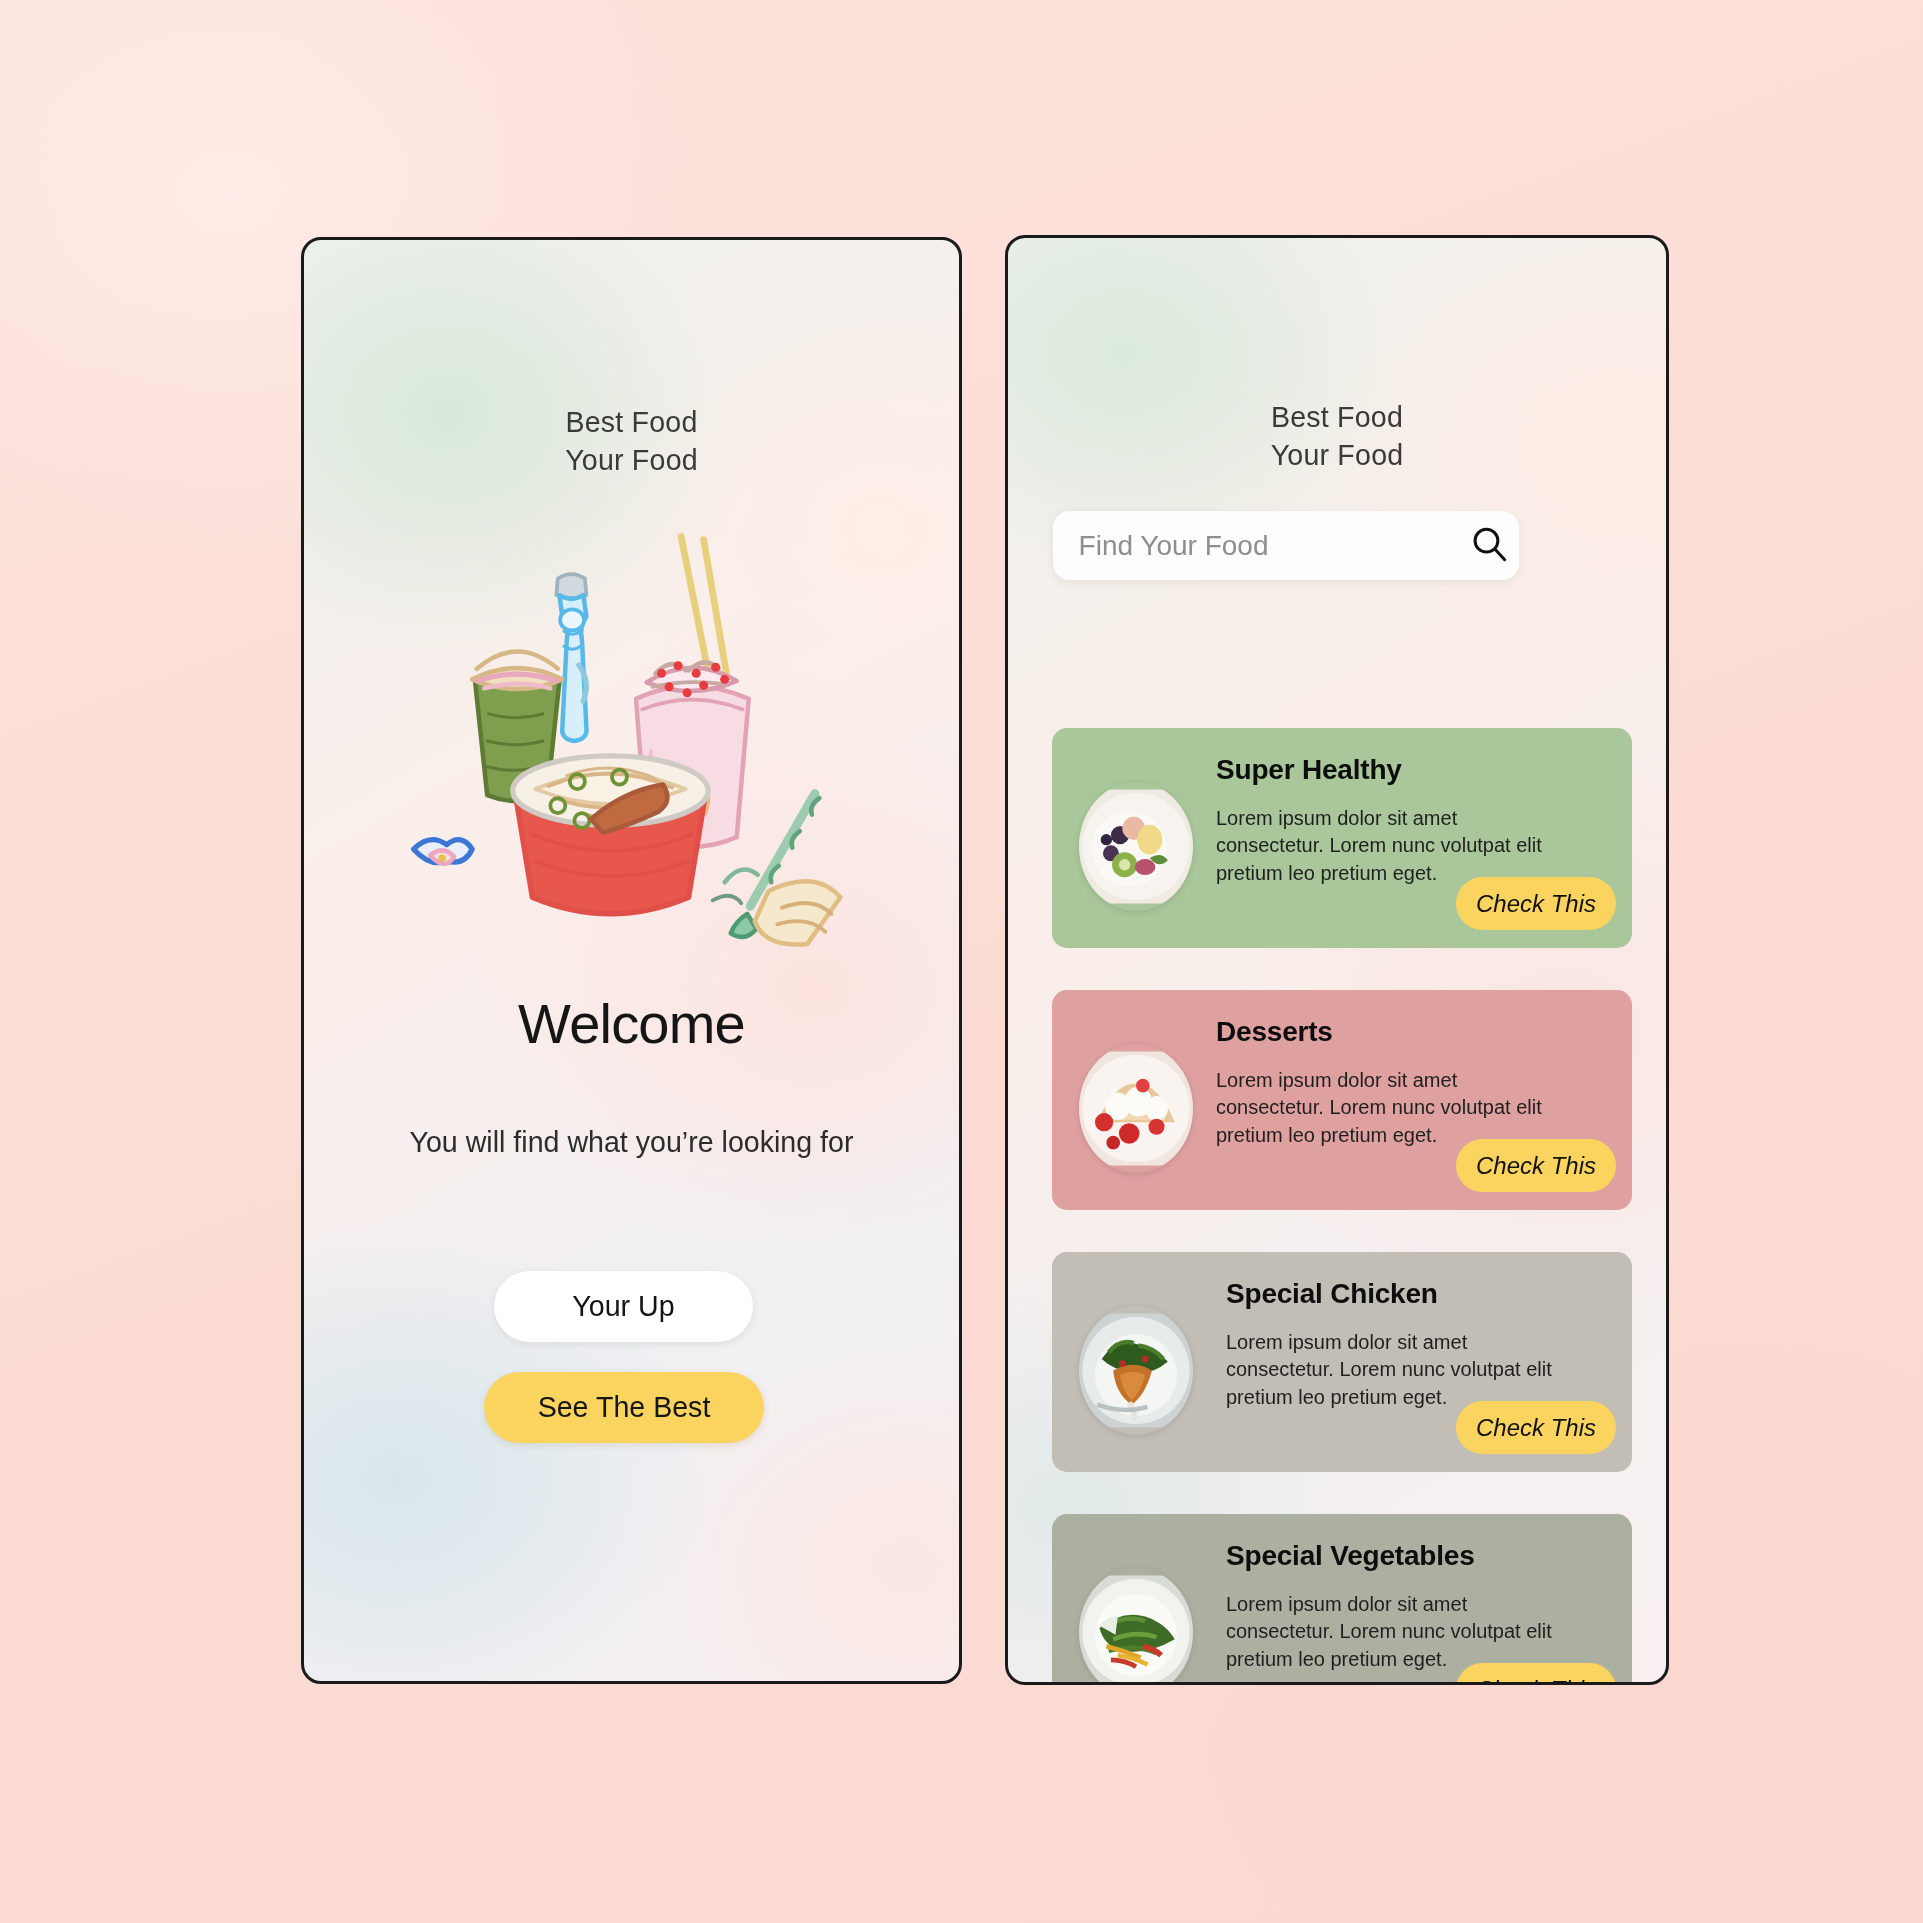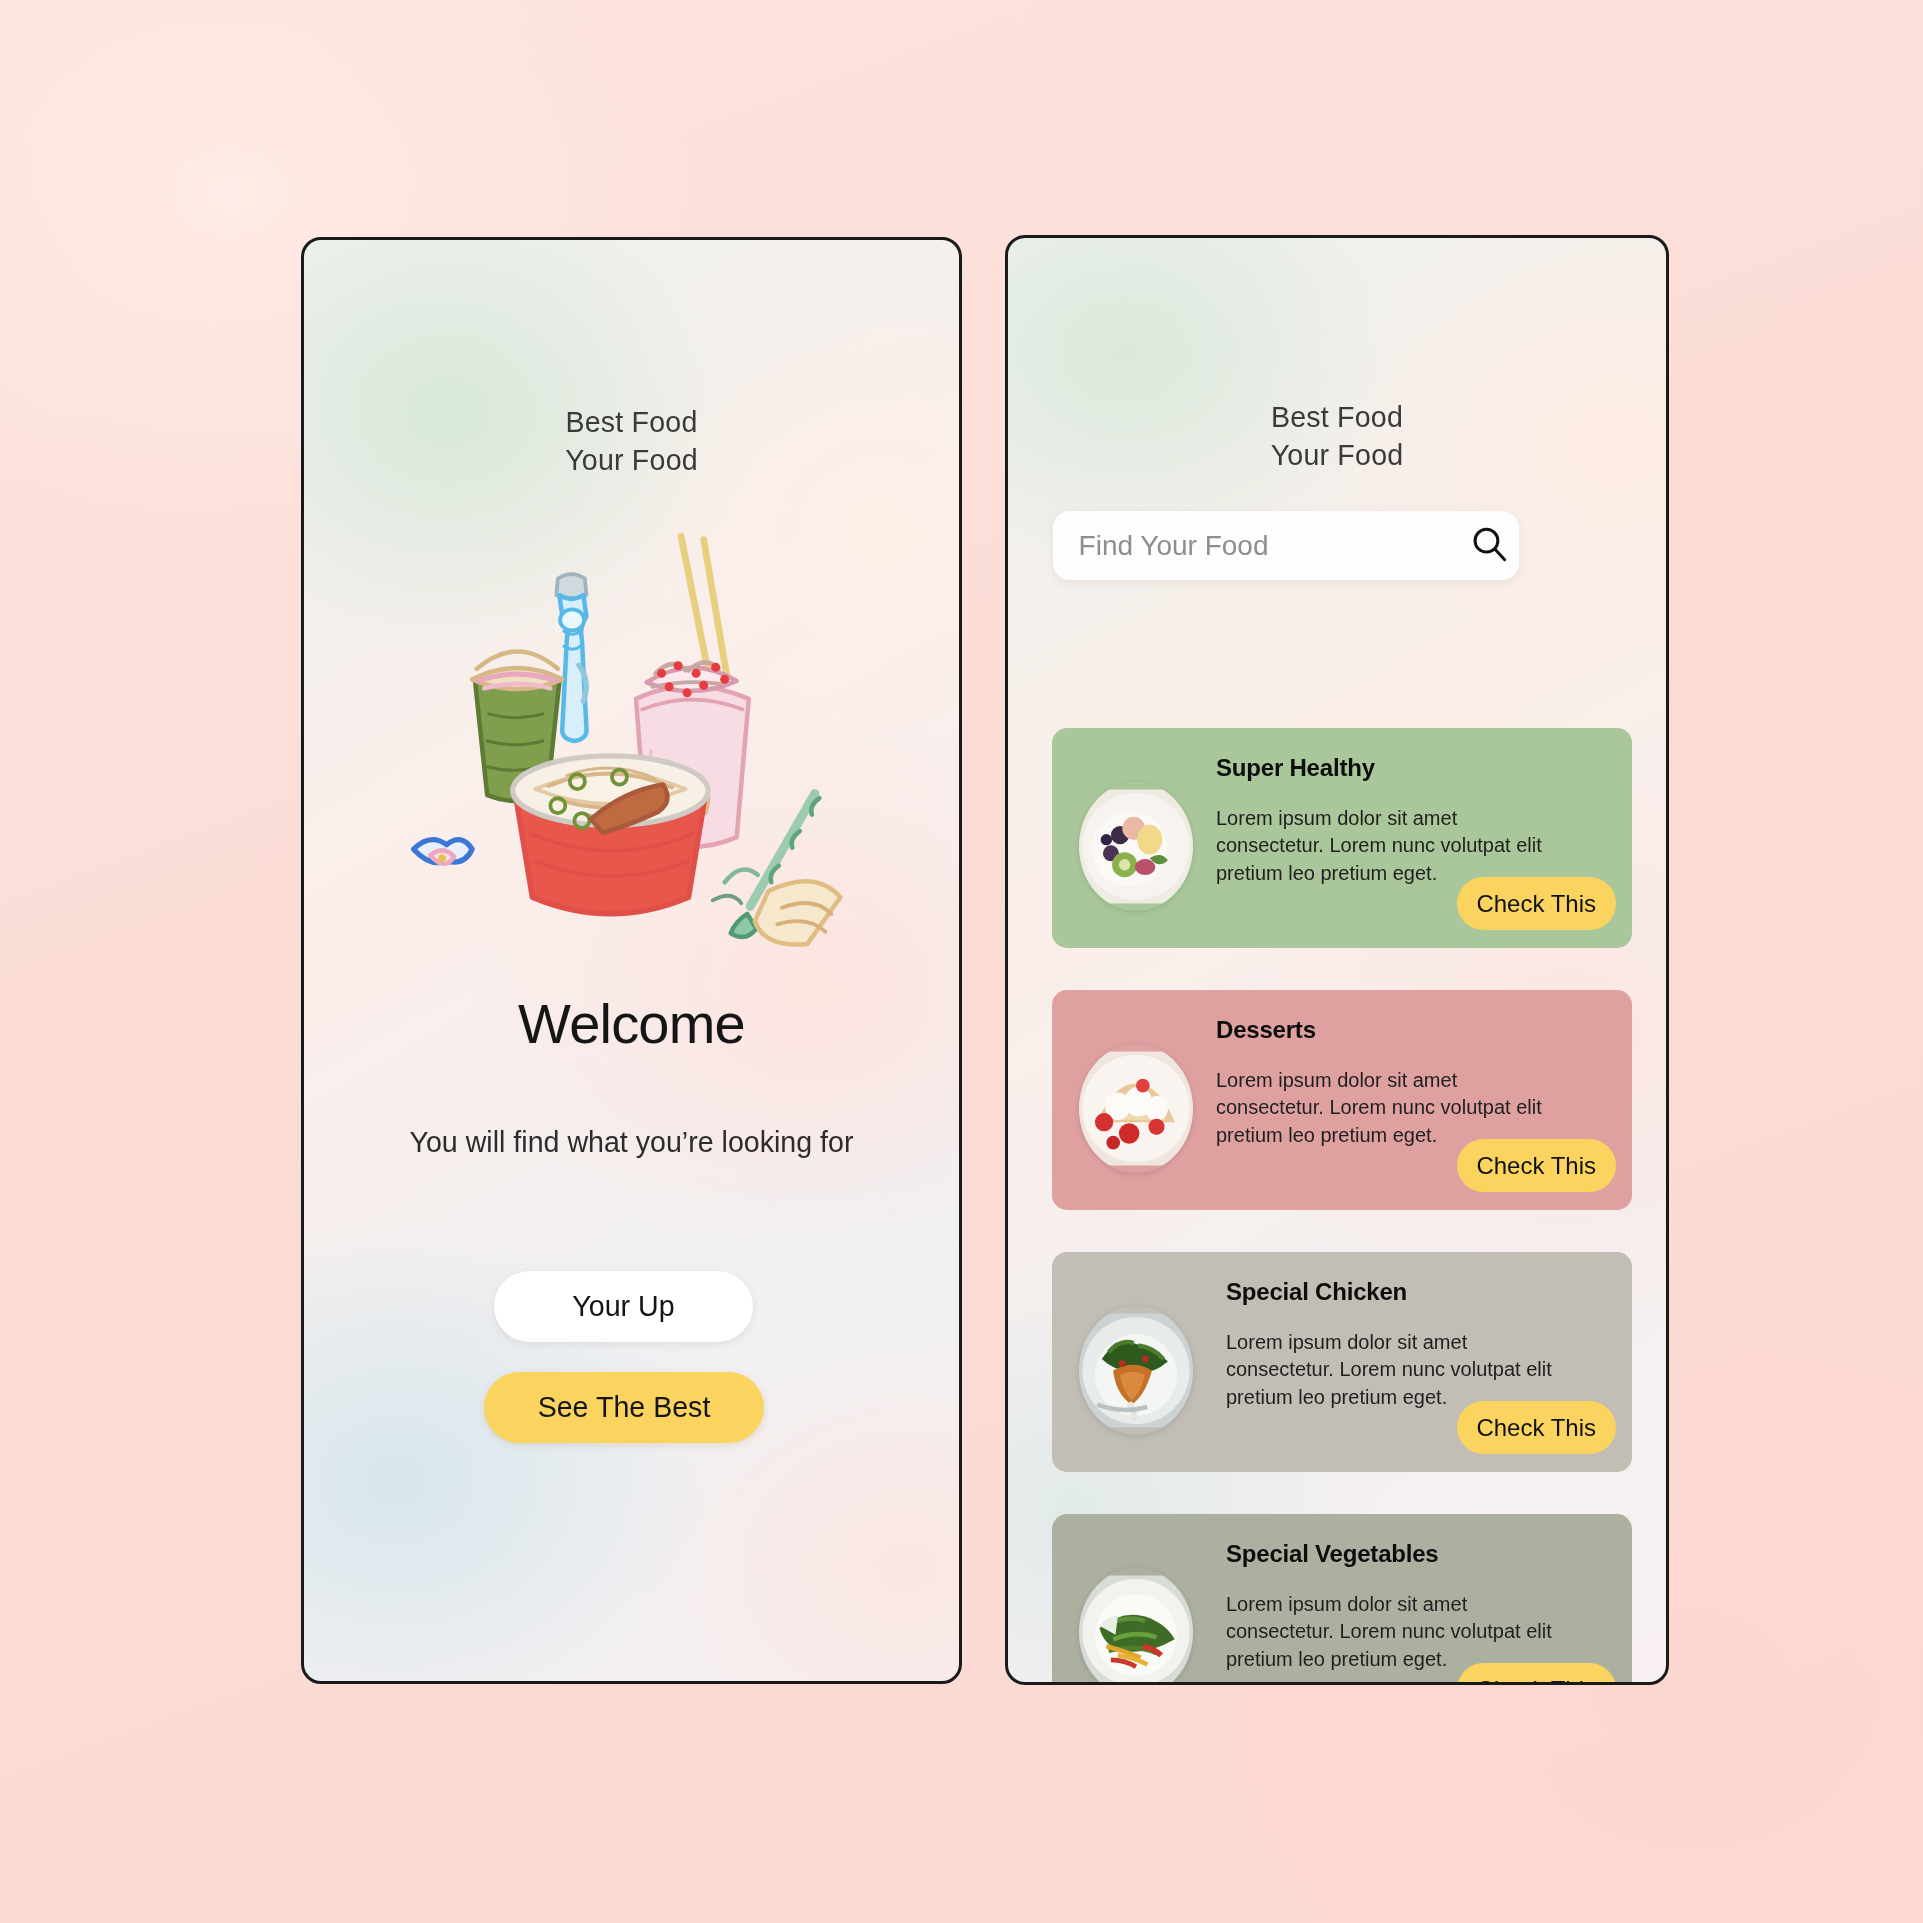--- a/index.html
+++ b/index.html
@@ -221,21 +221,21 @@
     border-radius: 50%;
     overflow: hidden;
     box-shadow: 0 1.5px 6px rgba(0,0,0,0.12);
   }
   .card-thumb svg { width: 100%; height: 100%; display: block; }
 
   .card-title {
     position: absolute;
     left: 164px;
     top: 25.6px;
-    font-size: 24px;
+    font-size: 28px;
     font-weight: 700;
     color: #0d0d0d;
     letter-spacing: -0.2px;
   }
   .card-desc {
     position: absolute;
     left: 164px;
     top: 77px;
     width: 342px;
     font-size: 20px;
@@ -252,20 +252,21 @@
     background: #fad45f;
     border: none;
     border-radius: 27px;
     font-family: "Liberation Sans", sans-serif;
     font-size: 24px;
     color: #111;
     cursor: pointer;
     display: flex;
     align-items: center;
     justify-content: center;
+    font-style: italic;
   }
 
   .card-variant-offset .card-title,
   .card-variant-offset .card-desc { left: 174px; }
 </style>
 </head>
 <body>
 
 <div class="bg-wash"></div>
 

